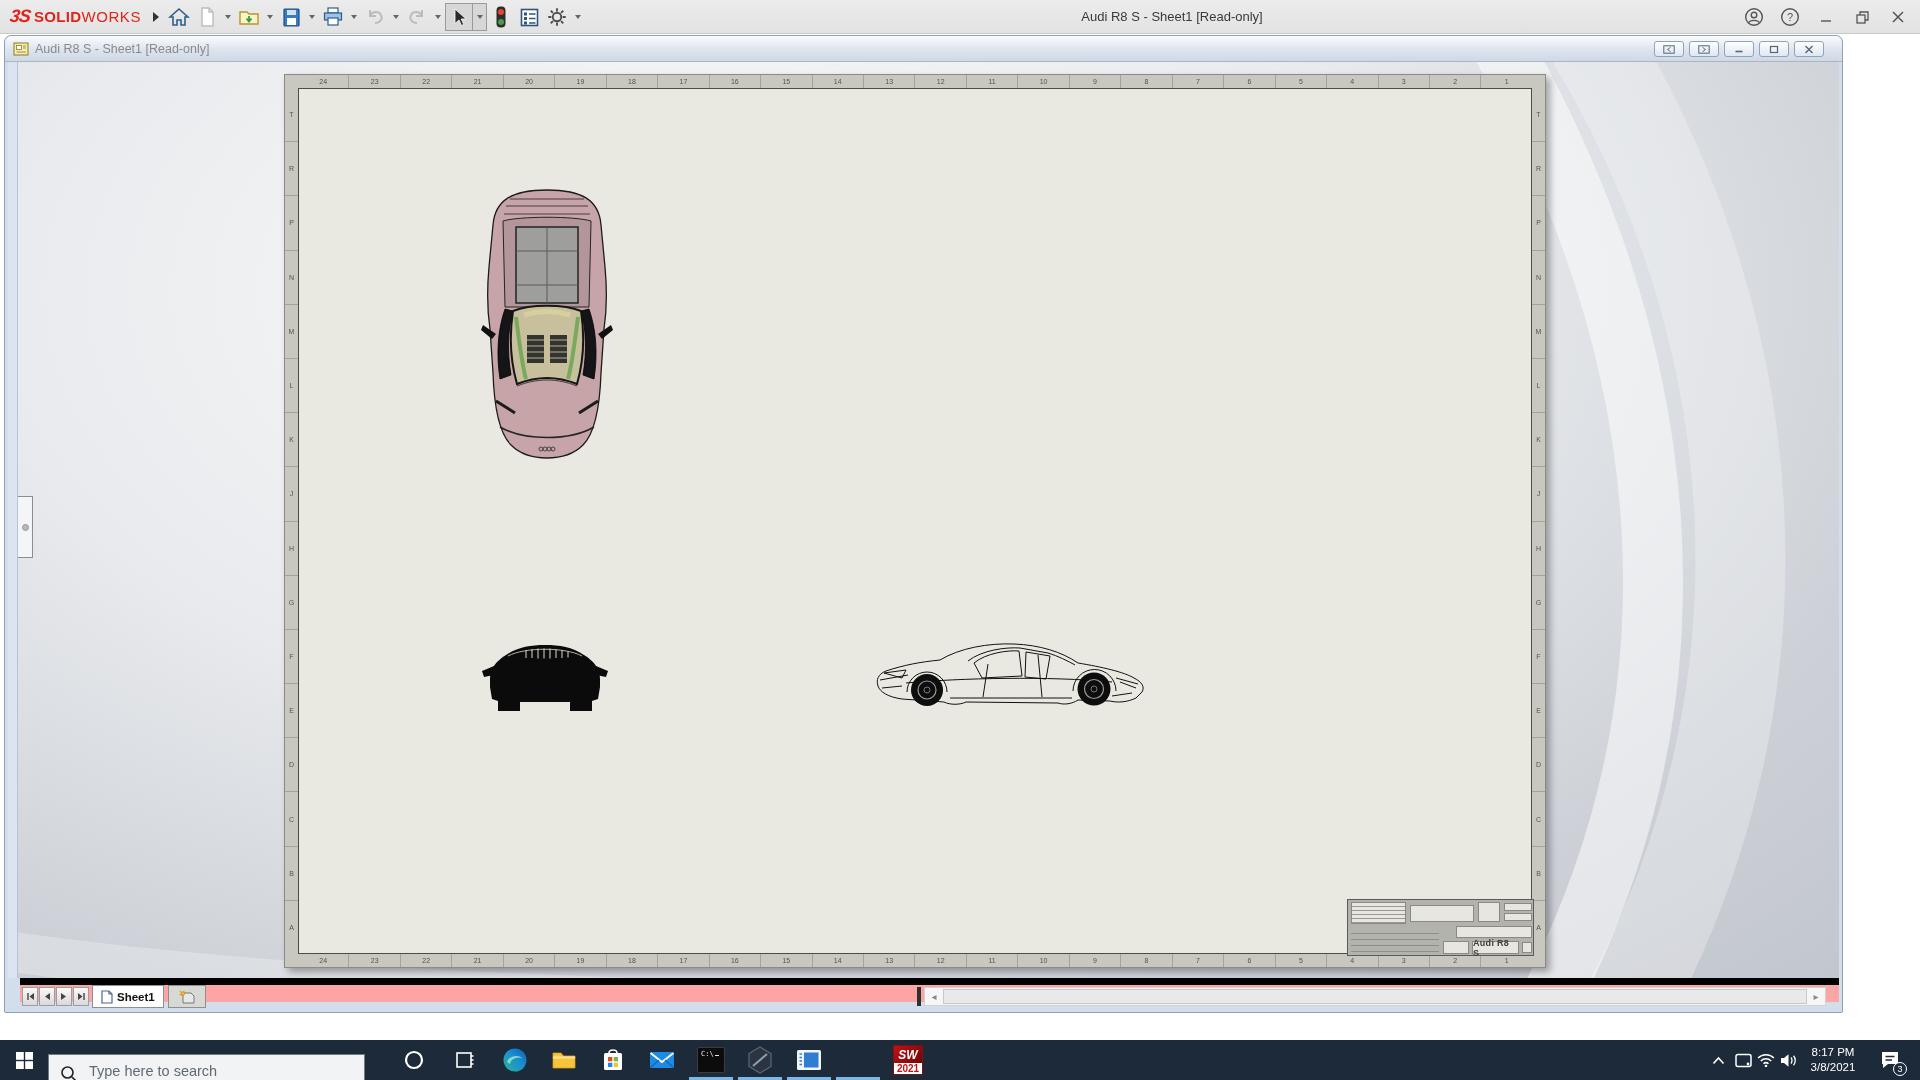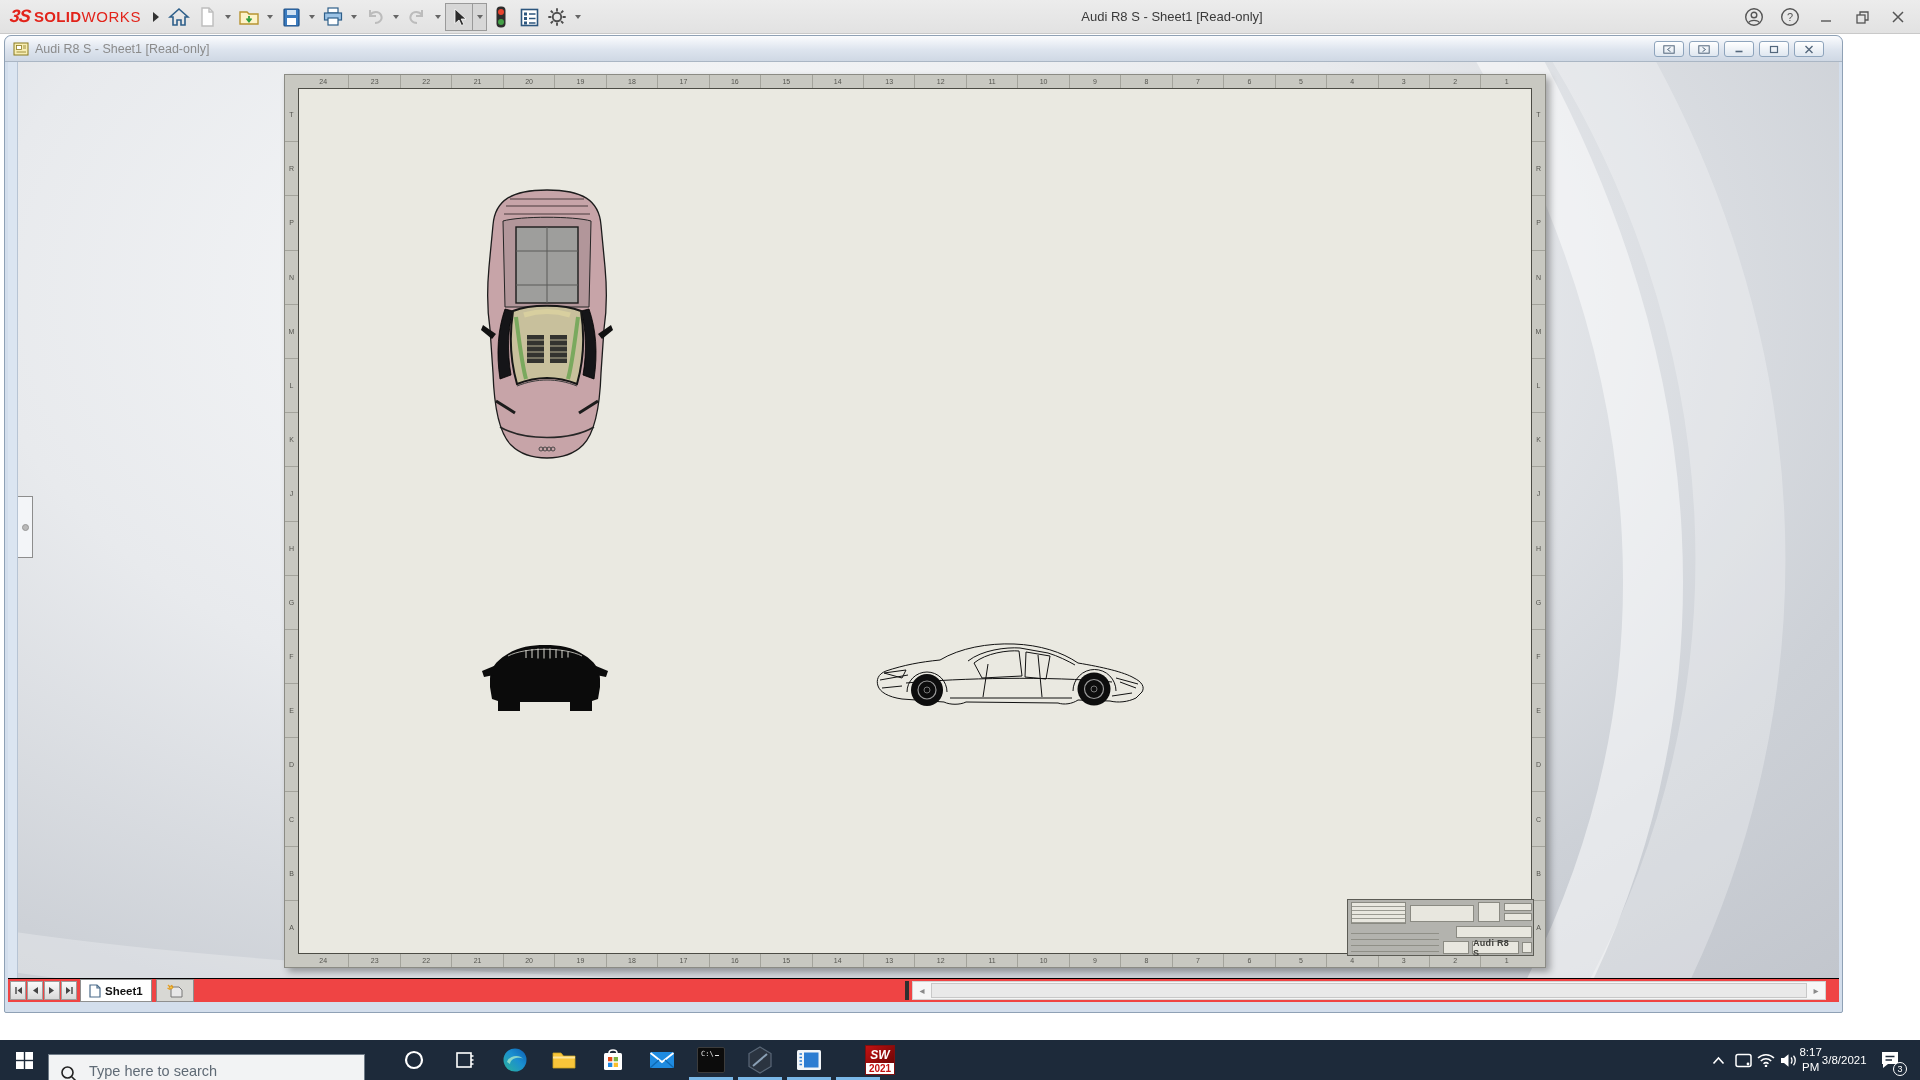--- a/index.html
+++ b/index.html
@@ -70,21 +70,21 @@
   .tblock { position:absolute; left:1062px; top:824px; width:187px; height:57px;
     background:#b3b3ae; border:1px solid #5c5c55; font-size:9px; }
   .tb-cell { position:absolute; background:#e8e7df; border:1px solid #8a8a82; }
   .tb-minitable { left:3px; top:2px; width:55px; height:22px;
     background-image:repeating-linear-gradient(to bottom,#e8e7df 0 3px,#9a9a92 3px 4px); }
   .tb-lines { position:absolute; left:3px; top:28px; width:88px; height:26px;
     background-image:repeating-linear-gradient(to bottom,transparent 0 5px,#8f8f87 5px 6px); }
   .tb-name { display:flex; align-items:center; justify-content:center; color:#3e3e3a; letter-spacing:.3px; }
 
   
-  .bottombar { position:relative; height:24px; margin-top:0; background:#ef4444; border-top:1px solid #000000; }
+  .bottombar { position:relative; height:24px; margin-top:0; background:#fca5a5; border-top:7px solid #000000;margin-left:12px; }
   .sheetnav { position:absolute; left:2px; top:2px; display:flex; gap:1px; }
   .sn-btn { width:16px; height:19px; background:linear-gradient(#fafafa,#d9d9d9); border:1px solid #9d9d9d; display:flex; align-items:center; justify-content:center; }
   .tab { position:absolute; top:0; height:23px; display:flex; align-items:center; gap:4px; border:1px solid #8f8f8f; padding:0 8px; }
   .tab-active { left:72px; background:#ffffff; font-weight:bold; font-size:11.5px; color:#111; }
   .tab-add { left:148px; width:38px; background:#d8d8d4; justify-content:center; }
   .splitter { position:absolute; left:897px; top:2px; width:4px; height:19px; background:#2f2f2f; }
   .hscroll { position:absolute; left:904px; right:13px; top:2px; height:19px; background:#f6f6f6; border:1px solid #d2d2d2; display:flex; align-items:stretch; }
   .hs-arrow { width:18px; display:flex; align-items:center; justify-content:center; color:#8a8a8a; font-size:10px; }
   .hs-thumb { flex:1; margin:1px 0; background:#e9e9e9; border:1px solid #c8c8c8; }
 
@@ -600,21 +600,21 @@
           <path d="M6 20 L20 8" stroke="#8ba0b5" stroke-width="2"></path>
         </svg>
     </div>
     <div class="tk" style="left:785px;width:48px;">
       <svg width="26" height="24" viewBox="0 0 26 24">
           <rect x="1" y="2" width="24" height="20" rx="1.5" fill="#f2f5f8"></rect>
           <rect x="8" y="4.5" width="14.5" height="15" fill="#2d7dd2"></rect>
           <path d="M3.5 6 H6 M3.5 9.5 H6 M3.5 13 H6 M3.5 16.5 H6" stroke="#2d7dd2" stroke-width="1.6"></path>
         </svg>
     </div>
-    <div class="tk" style="left:856px;width:48px;">
+    <div class="tk" style="left:884px;width:48px;">
       <div class="swicon">
         <div class="swtop">SW</div>
         <div class="swyear">2021</div>
       </div>
     </div>
     <div class="runline" style="left:689px;width:44px;"></div>
     <div class="runline" style="left:738px;width:44px;"></div>
     <div class="runline" style="left:787px;width:44px;"></div>
     <div class="runline" style="left:836px;width:44px;"></div>
 
@@ -634,21 +634,21 @@
           <path d="M1 5 C5.5 .5 12.5 .5 17 5 M3.8 8 C6.8 5 11.2 5 14.2 8 M6.5 10.8 C8 9.4 10 9.4 11.5 10.8" fill="none" stroke="#fff" stroke-width="1.5"></path>
           <circle cx="9" cy="13" r="1.3" fill="#fff"></circle>
         </svg>
     </div>
     <div class="tk" style="left:1777px;width:24px;">
       <svg width="18" height="15" viewBox="0 0 18 15">
           <path d="M1 5 H4 L8.5 1.2 V13.8 L4 10 H1 Z" fill="#fff"></path>
           <path d="M11 4.5 C12.3 6 12.3 9 11 10.5 M13.5 2.8 C15.8 5.3 15.8 9.7 13.5 12.2" fill="none" stroke="#fff" stroke-width="1.3"></path>
         </svg>
     </div>
-    <div class="tk clock" style="left:1801px;width:64px;flex-direction:row;">
+    <div class="tk clock" style="left:1801px;width:64px;flex-direction:column;">
       <span>8:17 PM</span>
       <span>3/8/2021</span>
     </div>
     <div class="tk" style="left:1867px;width:45px;position:absolute;">
       <svg width="22" height="22" viewBox="0 0 22 22">
           <path d="M3 3 H19 V15 H9 L4 19 V15 H3 Z" fill="#fff"></path>
           <path d="M6.5 7.5 H15.5 M6.5 11 H13" stroke="#1d2a3a" stroke-width="1.4"></path>
         </svg>
       <span class="badge">3</span>
     </div>

